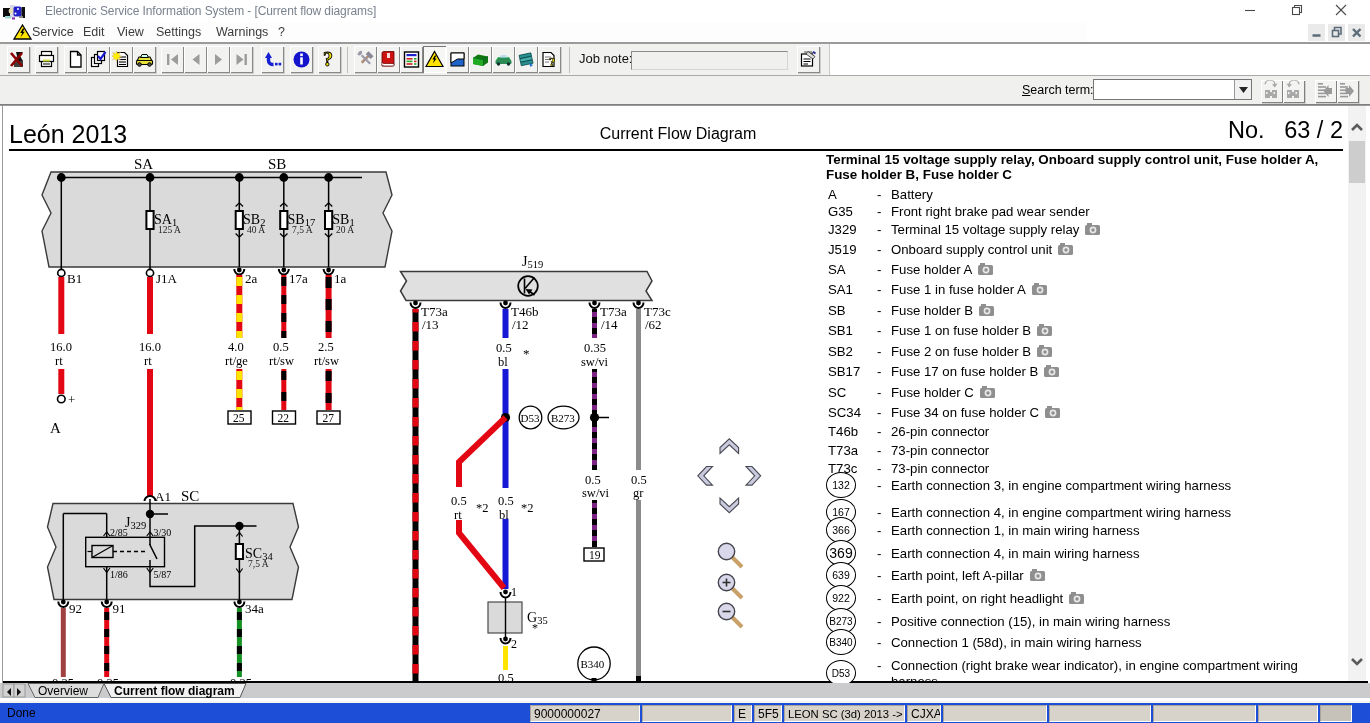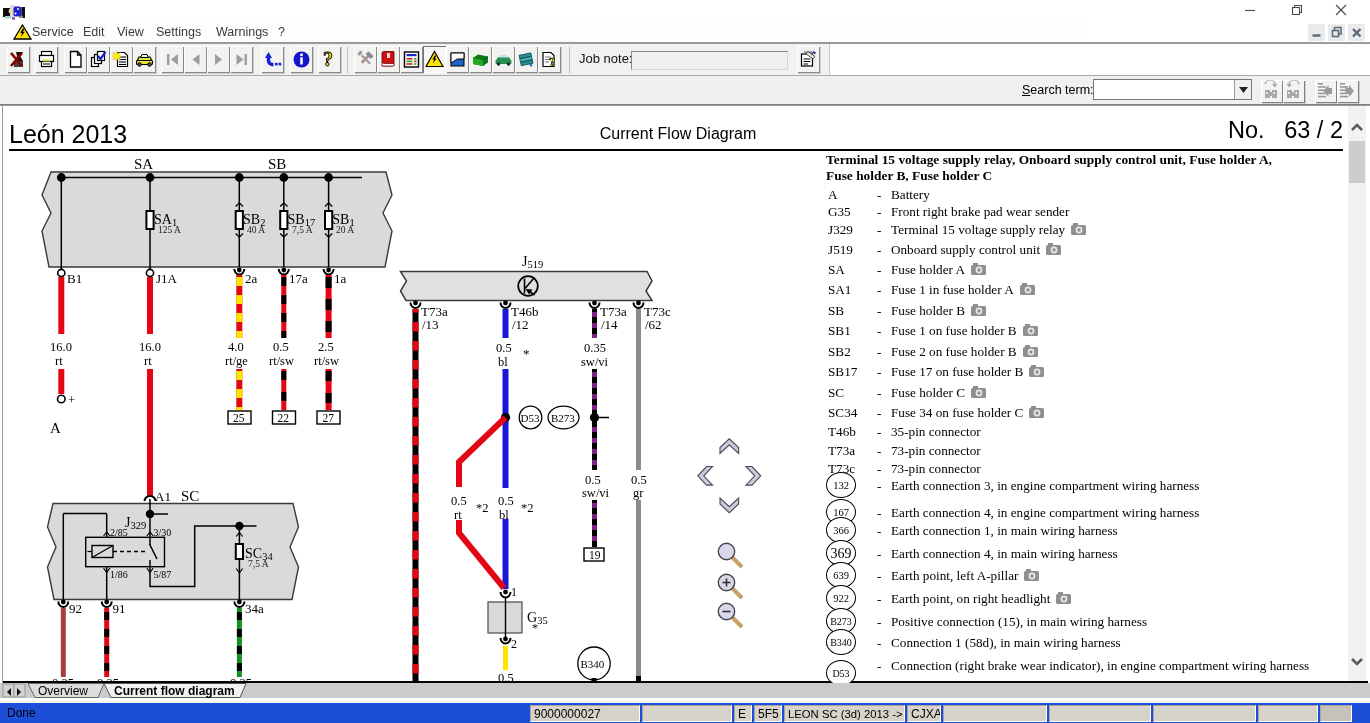--- a/index.html
+++ b/index.html
@@ -37,21 +37,21 @@
              border-left:1px solid #9a9a9a; overflow:hidden; }
   #diag { position:absolute; left:-2px; top:-106px; }
   #diag text { font-family:"Liberation Serif", serif; }
   #ctitle1 { left:6px; top:14px; font-size:25px; color:#000; }
   #ctitle2 { left:540px; top:19px; width:270px; text-align:center; font-size:16px; color:#000; }
   #ctitle3 { right:25px; top:11px; font-size:23.5px; color:#000; }
   #ctopline { left:6px; top:43px; width:1334px; height:2px; background:#000; }
   #cbotline { left:0px; top:575px; width:1366px; height:2px; background:#000; }
   #conttop { left:0; top:105px; width:1370px; height:1px; background:#9a9a9a; }
   
-  #legend { position:absolute; left:823px; top:0px; width:520px; height:577px; font-size:13.2px; color:#000;font-family:Liberation Serif, serif; }
+  #legend { position:absolute; left:823px; top:0px; width:520px; height:577px; font-size:13.2px; color:#000; }
   #legend .row { position:absolute; left:0; }
   #legend .des { position:absolute; left:2px; top:0; }
   #legend .dash { position:absolute; left:51px; top:0; }
   #legend .txt { position:absolute; left:65px; top:0; width:424px; line-height:16.8px; }
   #legend .circ { position:absolute; left:0px; border:1.4px solid #000; border-radius:50%;
                   text-align:center; background:#fff; }
   #legend .t { font-weight:bold; font-size:13.4px; }
   .cam { display:inline-block; vertical-align:-2px; margin-left:5px; }
   
   #vscroll { left:1348px; top:106px; width:18px; height:575px; background:#f2f2f2; }
@@ -71,20 +71,21 @@
     <rect x="7" y="2" width="5" height="13" fill="#d8d8e8"></rect>
     <circle cx="8.5" cy="8" r="2.8" fill="#e8ddae"></circle>
     <rect x="10.5" y="3.5" width="8" height="10" rx="2" fill="#2222cc"></rect>
     <circle cx="12.5" cy="10.5" r="1" fill="#fff"></circle>
     <circle cx="15" cy="6" r="1" fill="#fff"></circle>
     <rect x="18.5" y="4" width="3.5" height="11" fill="#111"></rect>
     <rect x="16" y="13" width="4" height="2" fill="#888"></rect>
     <rect x="2" y="13" width="6" height="2.5" fill="#9fd8cf"></rect>
     <rect x="9" y="14.5" width="3" height="2" fill="#8828a8"></rect>
   </svg>
+  <span id="titletxt" class="abs">Electronic Service Information System - [Current flow diagrams]</span>
   <svg class="abs" style="left:1240px; top:0" width="130" height="22" viewBox="0 0 130 22">
     <g stroke="#4a4a4a" stroke-width="1.1" fill="none">
       <line x1="5" y1="10.5" x2="15" y2="10.5"></line>
       <rect x="52.5" y="7.5" width="7" height="7"></rect>
       <path d="M54.5 7.5 v-2 h7 v7 h-2"></path>
       <line x1="96" y1="5" x2="106" y2="15"></line>
       <line x1="106" y1="5" x2="96" y2="15"></line>
     </g>
   </svg>
 </div>
@@ -792,21 +793,21 @@
         <span class="txt">Fuse 34 on fuse holder C<svg class="cam" width="17" height="14" viewBox="0 0 17 14">
             <rect x="1" y="3" width="15" height="10" rx="1.5" fill="#8f8f8f"></rect>
             <rect x="3" y="1" width="5" height="3" fill="#8f8f8f"></rect>
             <circle cx="9" cy="8" r="3.4" fill="#e8e8e8"></circle>
             <circle cx="9" cy="8" r="1.7" fill="#8f8f8f"></circle>
           </svg></span>
       </div>
     <div class="row" style="top:317.5px">
         <span class="des">T46b</span>
         <span class="dash">-</span>
-        <span class="txt">35-pin connector</span>
+        <span class="txt">26-pin connector</span>
       </div>
     <div class="row" style="top:337px">
         <span class="des">T73a</span>
         <span class="dash">-</span>
         <span class="txt">73-pin connector</span>
       </div>
     <div class="row" style="top:354.5px">
         <span class="des">T73c</span>
         <span class="dash">-</span>
         <span class="txt">73-pin connector</span>

